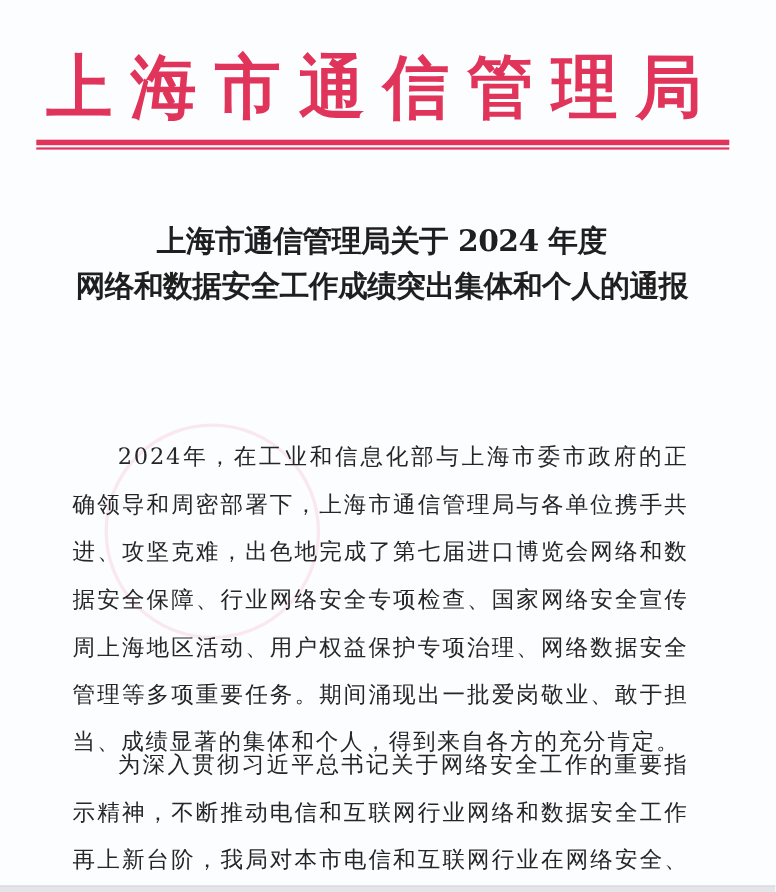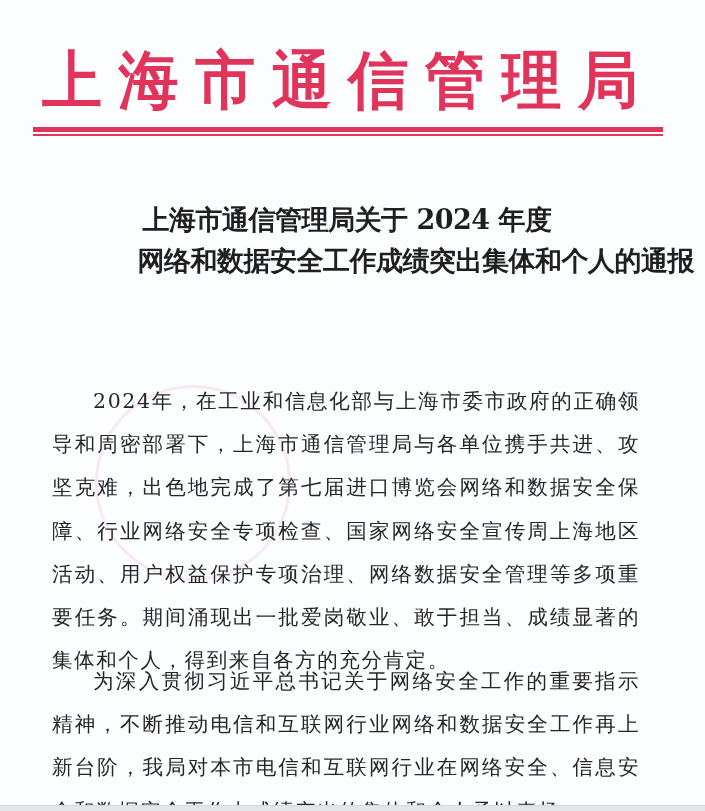--- a/index.html
+++ b/index.html
@@ -73,42 +73,42 @@
     width: 694px;
     text-align: center;
     font-family: "DejaVu Serif", "Liberation Serif", serif;
     font-weight: bold;
     color: #1f1f1f;
     font-size: 27px;
     line-height: 40px;
     letter-spacing: -0.5px;
   }
   .title-line1 { top: 200px; }
-  .title-line2 { top: 241px; text-align: right; }
+  .title-line2 { top: 241px; }
   .body-text {
     position: absolute;
     left: 50px;
     width: 592px;
     font-family: "DejaVu Serif", "Liberation Serif", serif;
     font-size: 20.5px;
     color: #262626;
     line-height: 43.2px;
   }
   .salutation {
     top: 336px;
   }
   .para {
     text-align: justify;
     text-align-last: left;
     letter-spacing: 1.6px;
   }
   .para1 { top: 378px; }
   .para2 { top: 658px; }
   .para p {
-    margin: 2px;
+    margin: 16px;
     text-indent: 2em;
   }
   .seal {
     position: absolute;
     left: 95px;
     top: 385px;
     width: 190px;
     height: 190px;
     border-radius: 50%;
     border: 3px solid rgba(224,52,91,0.10);

